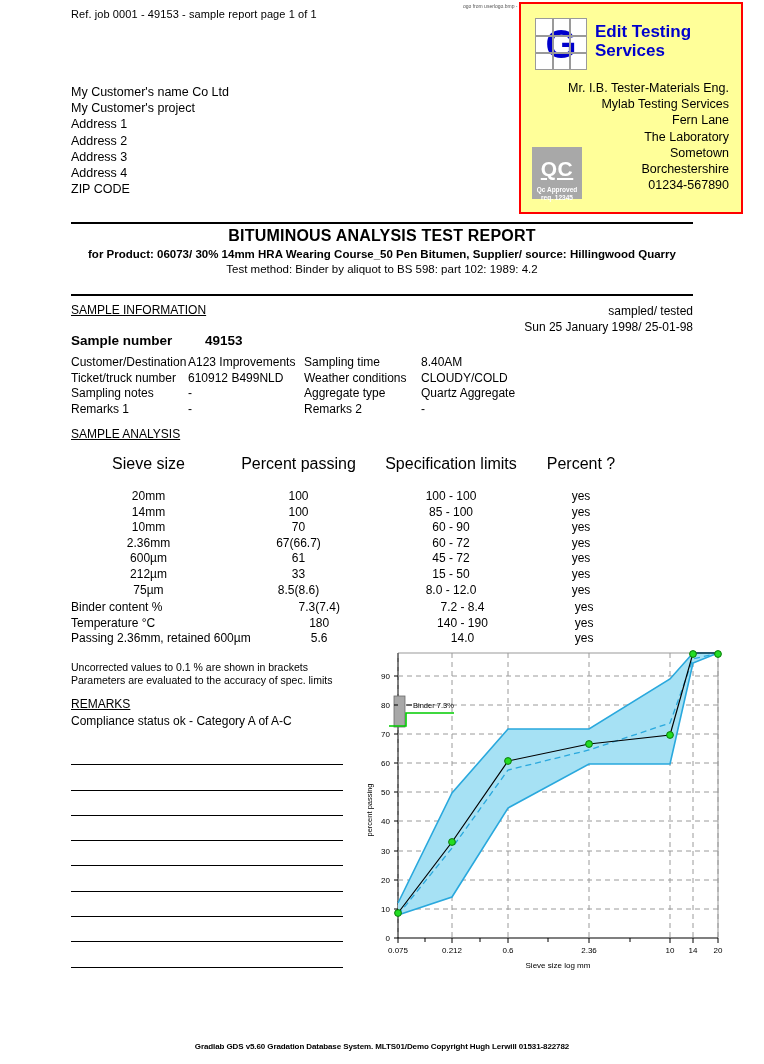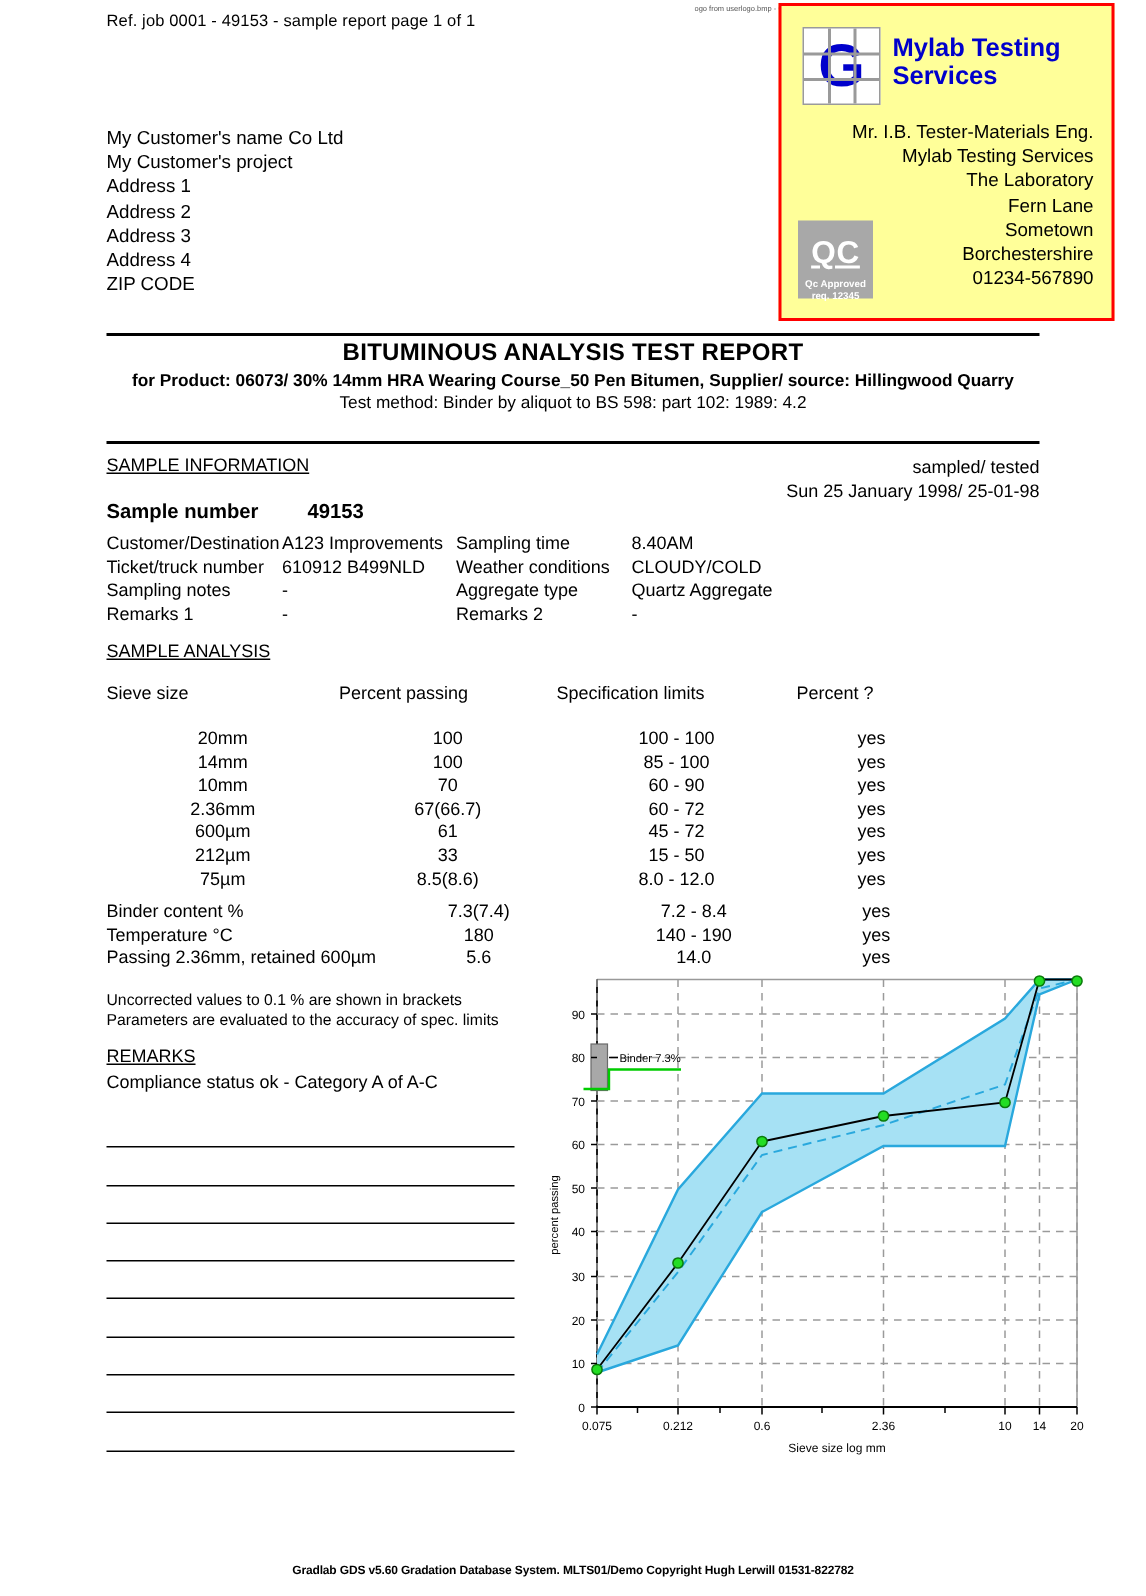--- a/index.html
+++ b/index.html
@@ -57,21 +57,21 @@
   .si-grid td{padding:0;font-size:12px;line-height:15.6px;vertical-align:top;white-space:nowrap;}
   .si-c1{width:117px;}
   .si-c2{width:116px;}
   .si-c3{width:117px;}
   .si-c4{width:140px;}
 
   
   .sa-head{position:absolute;left:71px;top:427px;}
   .sa{position:absolute;left:71px;top:455px;width:622px;font-size:12px;}
   .sa table{border-collapse:collapse;width:560px;}
-  .sa th{font-weight:normal;font-size:12px;text-align:left;padding:0 0 16px 0;}
+  .sa th{font-weight:normal;font-size:16px;text-align:center;padding:0 0 16px 0;}
   .sa td{font-size:12px;text-align:center;padding:0;height:15.6px;line-height:15.6px;}
   .sa col.c1{width:155px;}
   .sa col.c2{width:145px;}
   .sa col.c3{width:160px;}
   .sa col.c4{width:100px;}
 
   .extra{position:absolute;left:71px;top:600px;width:622px;font-size:12px;}
   .extra table{border-collapse:collapse;width:560px;}
   .extra td{font-size:12px;padding:0;height:15.6px;line-height:15.6px;}
   .extra td.lbl{text-align:left;width:155px;white-space:nowrap;margin-top:45px;}
@@ -116,29 +116,29 @@
   <div class="labelbox">
     <div class="logo-row">
       <div class="logo-mark">
         <span class="gletter">G</span>
         <span class="vb" style="left:16px"></span>
         <span class="vb" style="left:33px"></span>
         <span class="hb" style="top:16px"></span>
         <span class="hb" style="top:33px"></span>
       </div>
       <div class="logo-text">
-        <div>Mylab Testing</div>
+        <div>Edit Testing</div>
         <div>Services</div>
       </div>
     </div>
     <div class="addr">
       <div>Mr. I.B. Tester-Materials Eng.</div>
       <div>Mylab Testing Services</div>
+      <div>Fern Lane</div>
       <div>The Laboratory</div>
-      <div>Fern Lane</div>
       <div>Sometown</div>
       <div>Borchestershire</div>
       <div>01234-567890</div>
     </div>
     <div class="qc">
       <div class="qcbig">QC</div>
       <div class="qcsm">Qc Approved</div>
       <div class="qcsm" style="padding-top:0">req. 12345</div>
     </div>
   </div>

